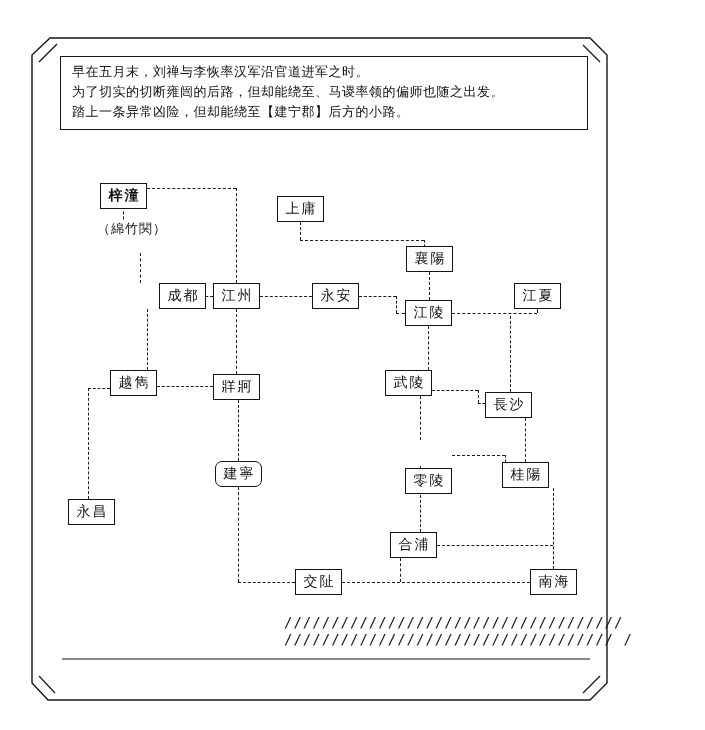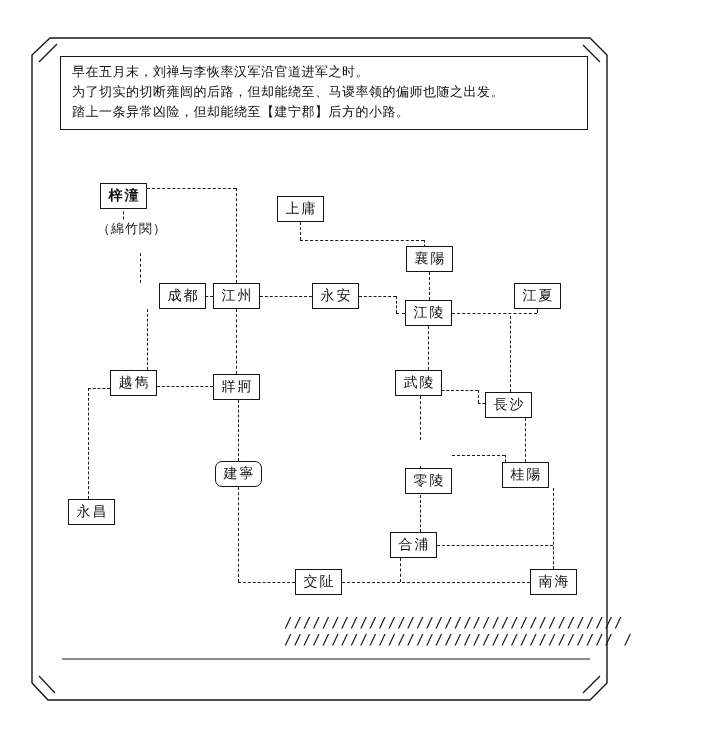--- a/index.html
+++ b/index.html
@@ -99,21 +99,21 @@
       <div class="node" style="left: 100px; top: 183px; font-weight: bold;">梓潼</div>
       <div class="node" style="left: 277px; top: 196px; font-family: Liberation Serif, serif;">上庸</div>
       <div class="node" style="left: 406px; top: 246px; text-align: center;">襄陽</div>
       <div class="node" style="left: 135px; top: 283px; margin-left: 24px;">成都</div>
       <div class="node" style="left: 213px; top: 283px;">江州</div>
       <div class="node" style="left: 312px; top: 283px;">永安</div>
       <div class="node" style="left: 405px; top: 300px;">江陵</div>
       <div class="node" style="left: 514px; top: 283px;">江夏</div>
       <div class="node" style="left: 110px; top: 370px;">越雋</div>
       <div class="node" style="left: 213px; top: 374px; text-align: right;">牂牁</div>
-      <div class="node" style="left: 385px; top: 370px; margin-left: 10px;">武陵</div>
+      <div class="node" style="left: 385px; top: 370px;">武陵</div>
       <div class="node" style="left: 485px; top: 392px;">長沙</div>
       <div class="node" style="left: 405px; top: 468px;">零陵</div>
       <div class="node" style="left: 215px; top: 461px; border-radius: 7px;">建寧</div>
       <div class="node" style="left: 502px; top: 462px;">桂陽</div>
       <div class="node" style="left: 68px; top: 499px;">永昌</div>
       <div class="node" style="left: 390px; top: 532px;">合浦</div>
       <div class="node" style="left: 295px; top: 569px;">交阯</div>
       <div class="node" style="left: 530px; top: 569px;">南海</div>
     </div>
 

